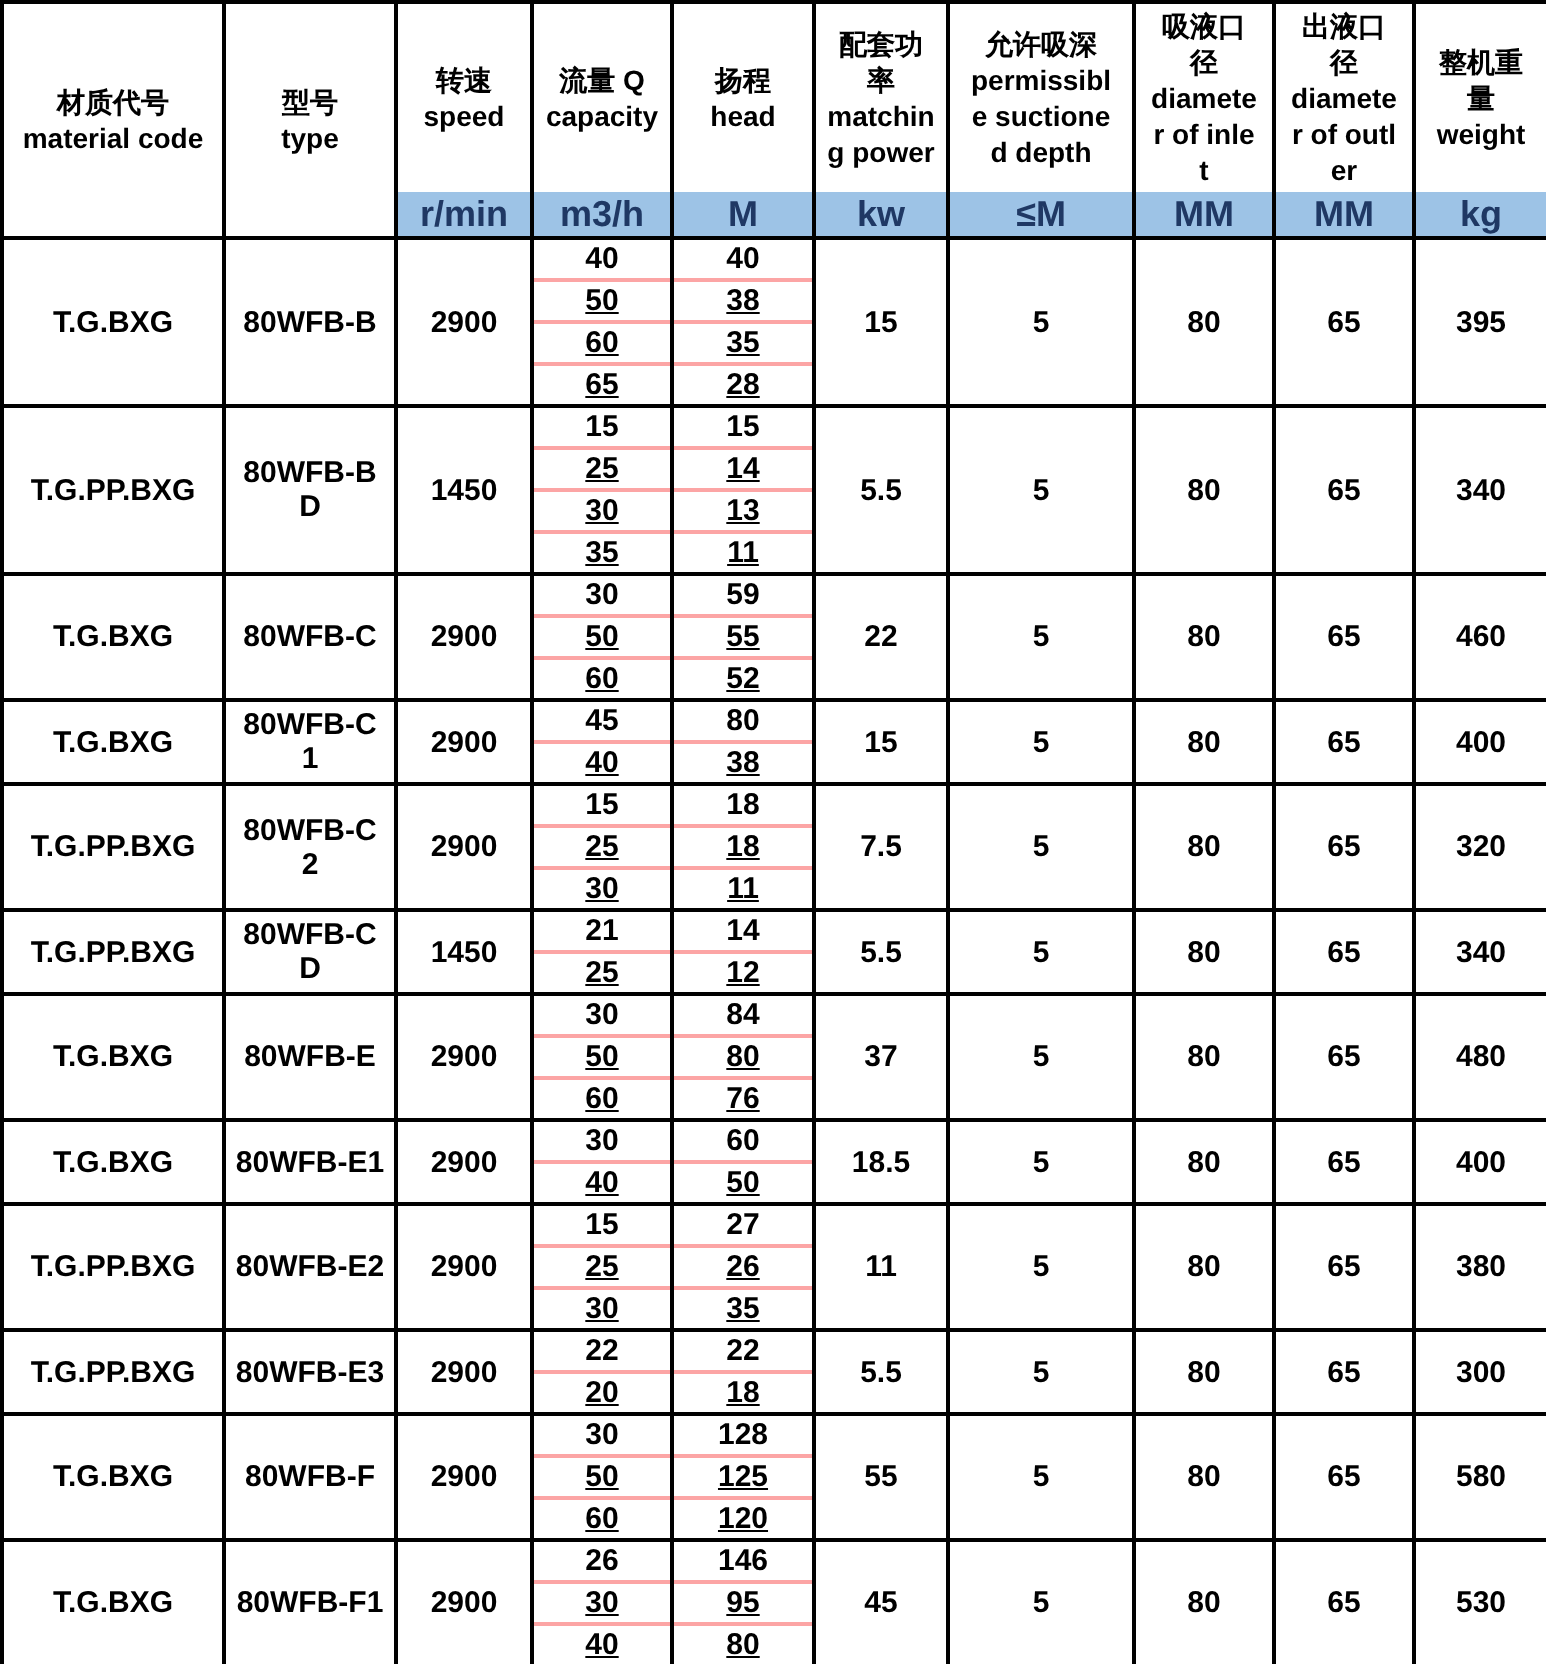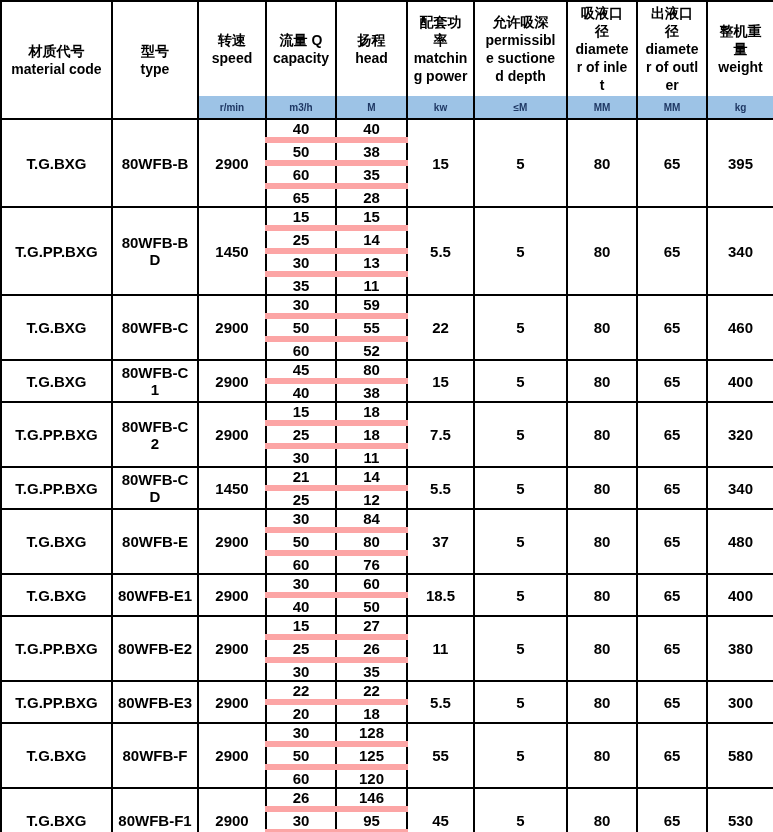--- a/index.html
+++ b/index.html
@@ -36,33 +36,33 @@
     font-size: 14px;
     line-height: 18px;
     white-space: pre-line;
     background: #ffffff;
   }
   
   tr.h2 { height: 23px; }
   th.unit {
     background: #9DC3E6;
     color: #1F3864;
-    font-size: 10px;
+    font-size: 18px;
     line-height: 19px;
     border-top: 2px solid #000000;
   }
   
   tbody tr { height: 21px; }
   tbody td {
     font-size: 15px;
     line-height: 17px;
     white-space: pre-line;
   }
   tbody tr.group-start td { border-top: 2px solid #000000; }
-  tbody tr.sub-row td { border-top: 6px solid #fca5a5; }
+  tbody tr.sub-row td { border-top: 2px solid #fca5a5; text-decoration: underline; }
 </style>
 </head>
 <body>
 
 <table class="spec">
   <colgroup>
     <col style="width:111px">
       <col style="width:86px">
       <col style="width:68px">
     <col style="width:70px">

